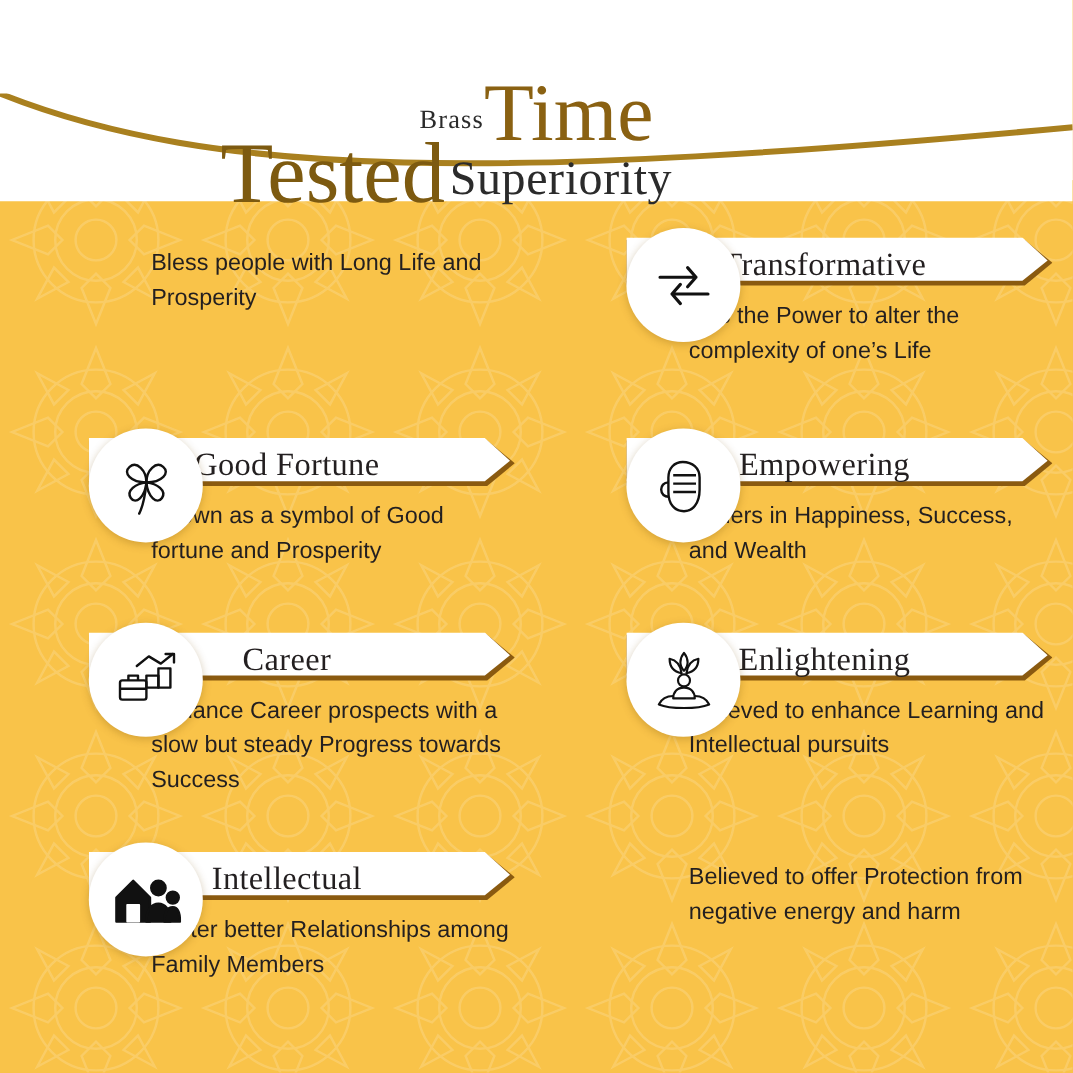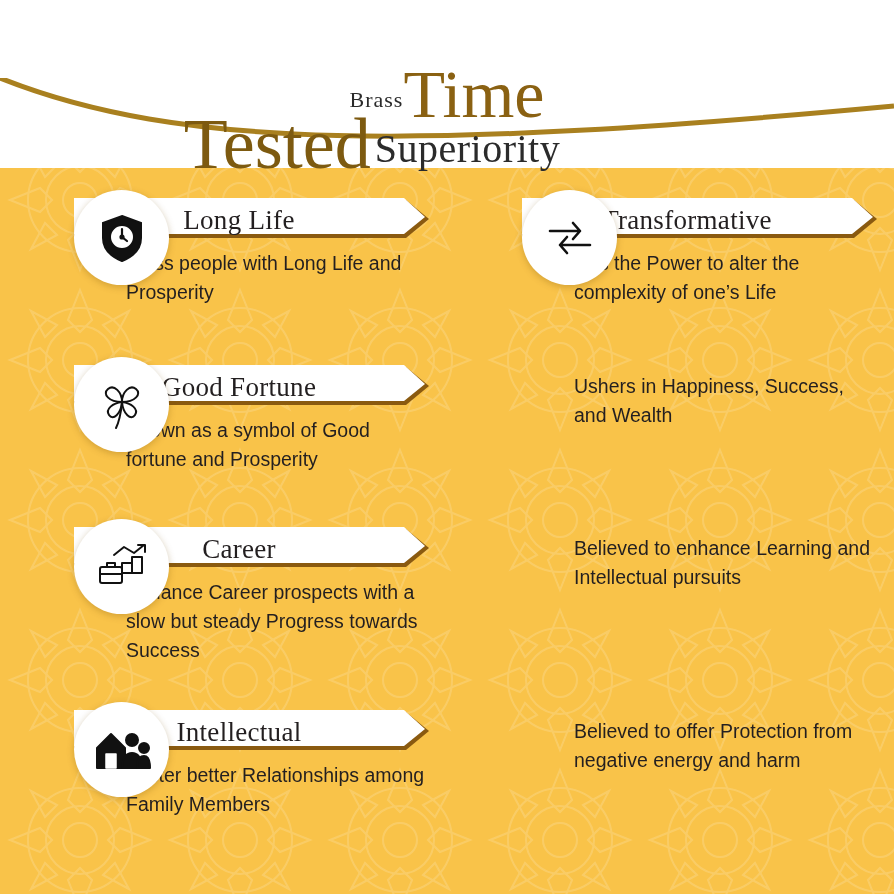--- a/index.html
+++ b/index.html
@@ -138,35 +138,20 @@
     <span class="t-brass">Brass</span><span class="t-time">Time</span>
   </div>
   <div class="row2 title-row">
     <span class="t-tested">Tested</span>&nbsp;<span class="t-sup">Superiority</span>
   </div>
 </div>
 
 <div class="grid">
 
   <div class="card" style="left:22px;top:48px;">
-    <div class="ribbon">
-      <svg class="ribbon-shape" viewBox="0 0 355 44">
-        <path d="M0 40 L332 40 L355 21 L332 2 L0 2 Z" fill="#8a5a10"></path>
-        <path d="M0 36 L330 36 L351 19 L330 0 L0 0 Z" fill="#ffffff"></path>
-      </svg>
-      <div class="ribbon-title">Long Life</div>
-      <div class="icon-circle">
-        <svg width="52" height="52" viewBox="0 0 52 52" fill="none" stroke="#111" stroke-width="2">
-          <path d="M26 4 L45 11 V26 C45 38 36 45 26 49 C16 45 7 38 7 26 V11 Z" fill="#111" stroke="#111"></path>
-          <circle cx="26" cy="25" r="12" fill="#fff" stroke="#111" stroke-width="2"></circle>
-          <path d="M26 17 V25 L31 29" stroke="#111" stroke-width="2.2" stroke-linecap="round"></path>
-          <circle cx="26" cy="25" r="1.6" fill="#111"></circle>
-        </svg>
-      </div>
-    </div>
     <div class="desc">Bless people with Long Life and Prosperity</div>
   </div>
 
   <div class="card" style="left:470px;top:48px;">
     <div class="ribbon">
       <svg class="ribbon-shape" viewBox="0 0 355 44">
         <path d="M0 40 L332 40 L355 21 L332 2 L0 2 Z" fill="#8a5a10"></path>
         <path d="M0 36 L330 36 L351 19 L330 0 L0 0 Z" fill="#ffffff"></path>
       </svg>
       <div class="ribbon-title">Transformative</div>
@@ -194,20 +179,36 @@
           <path d="M26 24 C17 25 9 31 13 37 C17 43 25 36 26 24 Z"></path>
           <path d="M26 24 C35 25 43 31 39 37 C35 43 27 36 26 24 Z"></path>
           <path d="M26 25 C25 34 24 42 20 50" stroke-linecap="round"></path>
         </svg>
       </div>
     </div>
     <div class="desc">Known as a symbol of Good fortune and Prosperity</div>
   </div>
 
   <div class="card" style="left:470px;top:215px;">
+    <div class="ribbon">
+      <svg class="ribbon-shape" viewBox="0 0 355 44">
+        <path d="M0 40 L332 40 L355 21 L332 2 L0 2 Z" fill="#8a5a10"></path>
+        <path d="M0 36 L330 36 L351 19 L330 0 L0 0 Z" fill="#ffffff"></path>
+      </svg>
+      <div class="ribbon-title">Empowering</div>
+      <div class="icon-circle">
+        <svg width="46" height="54" viewBox="0 0 46 54" fill="none" stroke="#111" stroke-width="2" stroke-linejoin="round">
+          <path d="M10 20 C10 12 15 7 22 7 C30 7 36 12 36 20 V30 C36 42 30 48 23 48 C15 48 10 42 10 32 Z"></path>
+          <path d="M14 18 H33"></path>
+          <path d="M14 25 H33"></path>
+          <path d="M14 32 H33"></path>
+          <path d="M10 24 C6 24 4 27 4 30 C4 34 7 36 10 36"></path>
+        </svg>
+      </div>
+    </div>
     <div class="desc">Ushers in Happiness, Success, and Wealth</div>
   </div>
 
   <div class="card" style="left:22px;top:377px;">
     <div class="ribbon">
       <svg class="ribbon-shape" viewBox="0 0 355 44">
         <path d="M0 40 L332 40 L355 21 L332 2 L0 2 Z" fill="#8a5a10"></path>
         <path d="M0 36 L330 36 L351 19 L330 0 L0 0 Z" fill="#ffffff"></path>
       </svg>
       <div class="ribbon-title">Career</div>
@@ -220,20 +221,37 @@
           <rect x="6" y="26" width="22" height="16" rx="2"></rect>
           <path d="M13 26 V22 H21 V26"></path>
           <path d="M6 33 H28"></path>
         </svg>
       </div>
     </div>
     <div class="desc">Enhance Career prospects with a slow but steady Progress towards Success</div>
   </div>
 
   <div class="card" style="left:470px;top:377px;">
+    <div class="ribbon">
+      <svg class="ribbon-shape" viewBox="0 0 355 44">
+        <path d="M0 40 L332 40 L355 21 L332 2 L0 2 Z" fill="#8a5a10"></path>
+        <path d="M0 36 L330 36 L351 19 L330 0 L0 0 Z" fill="#ffffff"></path>
+      </svg>
+      <div class="ribbon-title">Enlightening</div>
+      <div class="icon-circle">
+        <svg width="56" height="54" viewBox="0 0 56 54" fill="none" stroke="#111" stroke-width="1.8" stroke-linejoin="round">
+          <path d="M28 4 C24 9 24 15 28 19 C32 15 32 9 28 4 Z"></path>
+          <path d="M16 9 C16 16 20 20 26 21 C25 14 21 10 16 9 Z"></path>
+          <path d="M40 9 C40 16 36 20 30 21 C31 14 35 10 40 9 Z"></path>
+          <circle cx="28" cy="27" r="5"></circle>
+          <path d="M28 33 C22 33 19 37 19 42 H37 C37 37 34 33 28 33 Z"></path>
+          <path d="M19 40 C13 40 9 43 7 47 C14 50 22 50 28 50 C34 50 42 50 49 47 C47 43 43 40 37 40"></path>
+        </svg>
+      </div>
+    </div>
     <div class="desc">Believed to enhance Learning and Intellectual pursuits</div>
   </div>
 
   <div class="card" style="left:22px;top:560px;">
     <div class="ribbon">
       <svg class="ribbon-shape" viewBox="0 0 355 44">
         <path d="M0 40 L332 40 L355 21 L332 2 L0 2 Z" fill="#8a5a10"></path>
         <path d="M0 36 L330 36 L351 19 L330 0 L0 0 Z" fill="#ffffff"></path>
       </svg>
       <div class="ribbon-title">Intellectual</div>

